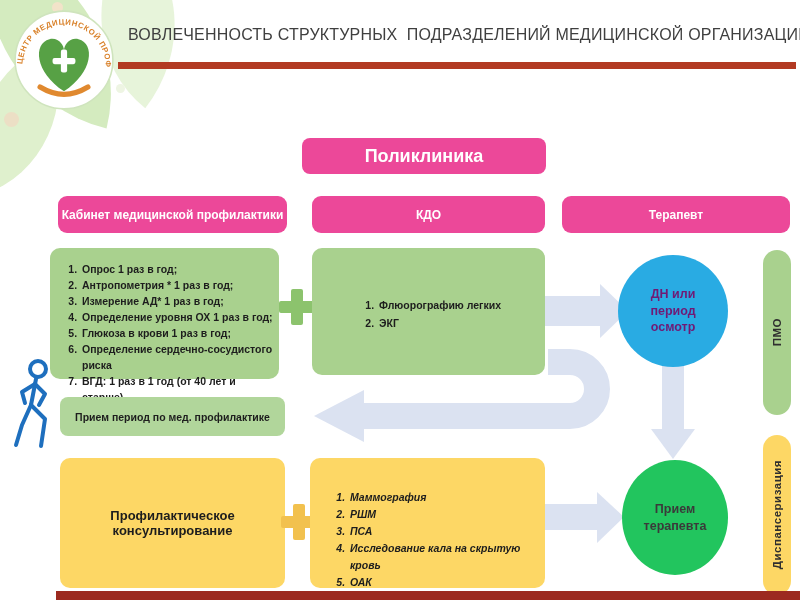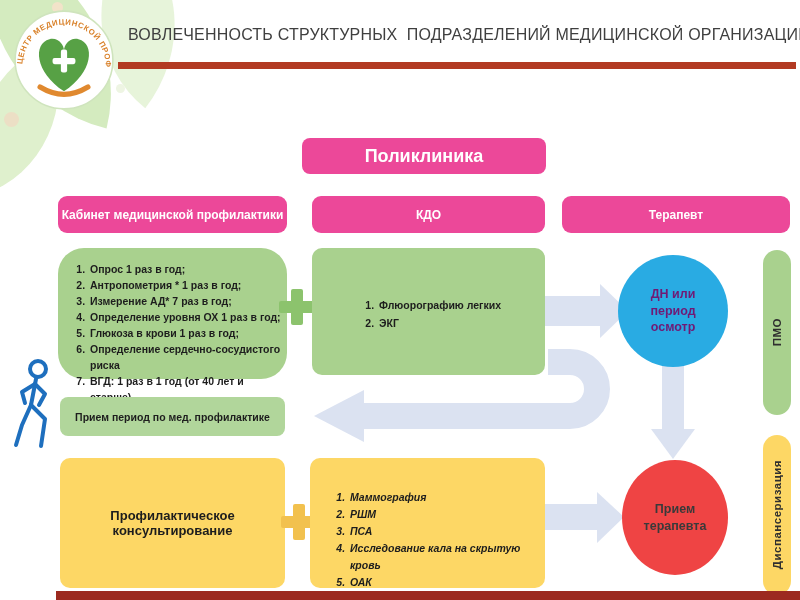--- a/index.html
+++ b/index.html
@@ -16,35 +16,35 @@
   .node{position:absolute;display:flex;align-items:center;justify-content:center;
         text-align:center;box-sizing:border-box;}
   .blue{background:#ec4899;color:#fff;font-weight:700;border-radius:9px;}
   .greenbox{background:#a9d18e;border-radius:10px;color:#1d1d1d;}
   .yellowbox{background:#fdd765;border-radius:10px;color:#1d1d1d;}
   .hdr{font-size:12px;}
   .polyclinic{left:302px;top:138px;width:244px;height:36px;font-size:18px;border-radius:8px;}
   .hdr-kmp{left:58px;top:196px;width:229px;height:37px;}
   .hdr-kdo{left:312px;top:196px;width:233px;height:37px;}
   .hdr-ter{left:562px;top:196px;width:228px;height:37px;}
-  .box-kmp{left:58px;top:248px;width:229px;height:131px;border-radius:26px;}
+  .box-kmp{left:50px;top:248px;width:229px;height:131px;}
   .box-kdo{left:312px;top:248px;width:233px;height:127px;}
   .box-visit{left:60px;top:397px;width:225px;height:39px;font-size:10.5px;font-weight:700;}
   .box-consult{left:60px;top:458px;width:225px;height:130px;font-size:13px;font-weight:700;}
   .box-screen{left:310px;top:458px;width:235px;height:130px;}
   ol{margin:0;font-size:10.5px;font-weight:700;color:#1d1d1d;}
   .box-kmp ol{padding:13px 6px 0 30px;line-height:16px;}
   .box-kdo ol{padding:48px 6px 0 65px;line-height:18px;}
   .box-screen ol{padding:31px 6px 0 38px;line-height:17px;font-style:italic;}
   ol li{padding-left:2px;}
   .circle{position:absolute;border-radius:50%;display:flex;align-items:center;
           justify-content:center;text-align:center;font-weight:700;}
   .circle-dn{left:618px;top:255px;width:110px;height:112px;background:#29abe3;color:#701a75;
              font-size:12.5px;line-height:1.32;}
-  .circle-ter{left:622px;top:460px;width:106px;height:115px;background:#ef4444;color:#3a3a3a;
+  .circle-ter{left:622px;top:460px;width:106px;height:115px;background:#22c55e;color:#3a3a3a;
               font-size:12.5px;line-height:1.32;}
   .circle span{display:block;width:76px;}
   .vbar{position:absolute;width:28px;border-radius:14px;display:flex;align-items:center;
         justify-content:center;}
   .vbar-pmo{left:763px;top:250px;height:165px;background:#a9d18e;}
   .vbar-disp{left:763px;top:435px;height:160px;background:#fdd765;}
   .vlabel{writing-mode:vertical-rl;transform:rotate(180deg);font-weight:700;font-size:11.5px;
           color:#2f2f2f;letter-spacing:.5px;}
   
   .plus{position:absolute;width:36px;height:36px;}
@@ -108,21 +108,21 @@
   <div class="node blue polyclinic">Поликлиника</div>
 
   <div class="node blue hdr hdr-kmp">Кабинет медицинской профилактики</div>
   <div class="node blue hdr hdr-kdo">КДО</div>
   <div class="node blue hdr hdr-ter">Терапевт</div>
 
   <div class="node greenbox box-kmp" style="align-items:flex-start;justify-content:flex-start;text-align:left;">
     <ol>
       <li>Опрос 1 раз в год;</li>
       <li>Антропометрия * 1 раз в год;</li>
-      <li>Измерение АД* 7 раз в год;</li>
+      <li>Измерение АД* 1 раз в год;</li>
       <li>Определение уровня ОХ 1 раз в год;</li>
       <li>Глюкоза в крови 1 раз в год;</li>
       <li>Определение сердечно-сосудистого риска</li>
       <li>ВГД: 1 раз в 1 год (от 40 лет и старше)</li>
     </ol>
   </div>
 
   <div class="plus plus-green">
       <i></i>
       <i></i>

